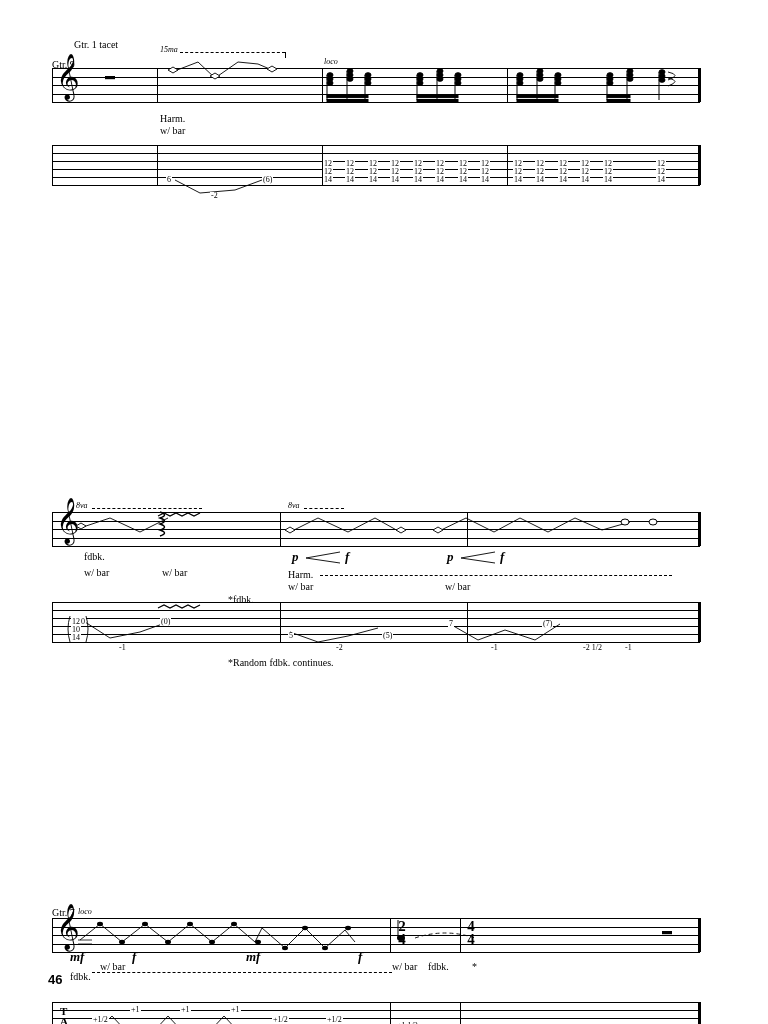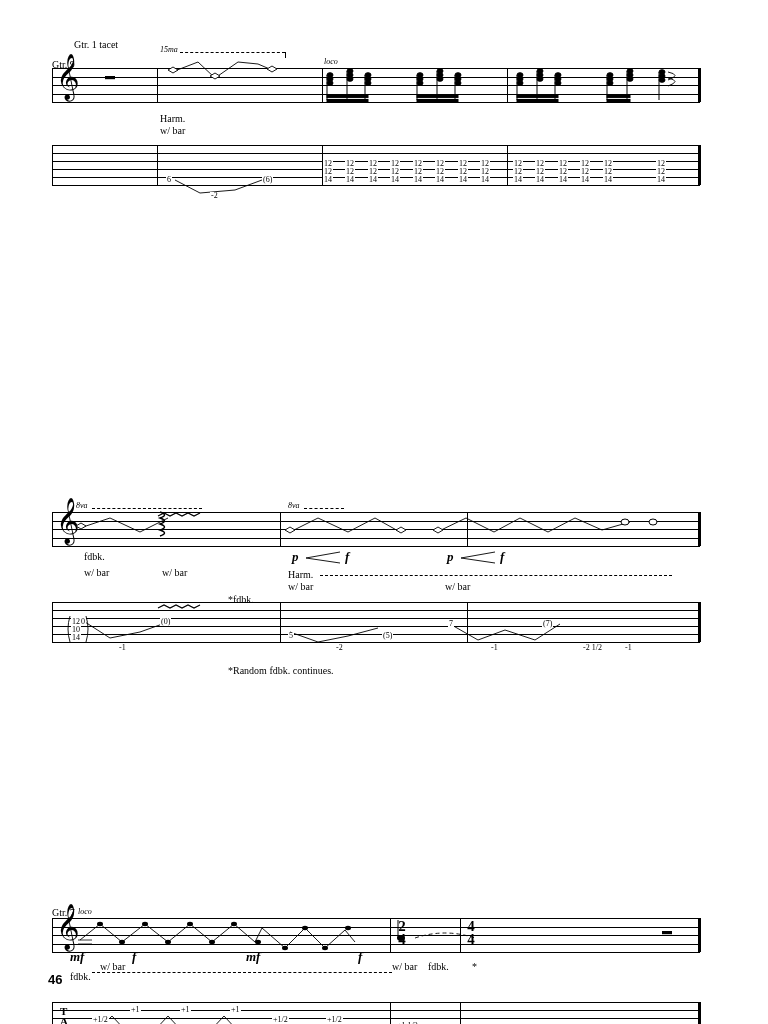--- a/index.html
+++ b/index.html
@@ -384,21 +384,21 @@
     <div class="num" style="left:382px;top:382px;">(5)</div>
     <div class="num" style="left:448px;top:370px;">7</div>
     <div class="num" style="left:542px;top:370px;">(7)</div>
 
     <div class="num" style="left:118px;top:394px;">-1</div>
     <div class="num" style="left:335px;top:394px;">-2</div>
     <div class="num" style="left:490px;top:394px;">-1</div>
     <div class="num" style="left:582px;top:394px;">-2 1/2</div>
     <div class="num" style="left:624px;top:394px;">-1</div>
 
-    <div class="txt" style="left:228px;top:408px;margin-top:8px;">*Random fdbk. continues.</div>
+    <div class="txt" style="left:228px;top:408px;">*Random fdbk. continues.</div>
   </div>
 
   <div class="sys" style="left:0;top:450px;width:768px;height:160px;">
 
     <div class="txt" style="left:52px;top:458px;">Gtr. 7</div>
     <div class="txt it" style="left:78px;top:458px;font-size:8px;">loco</div>
 
     <div class="staff" style="left:52px;top:468px;width:648px;height:34px;">
       <div class="sline" style="top:0px;"></div>
       <div class="sline" style="top:8.5px;"></div>

